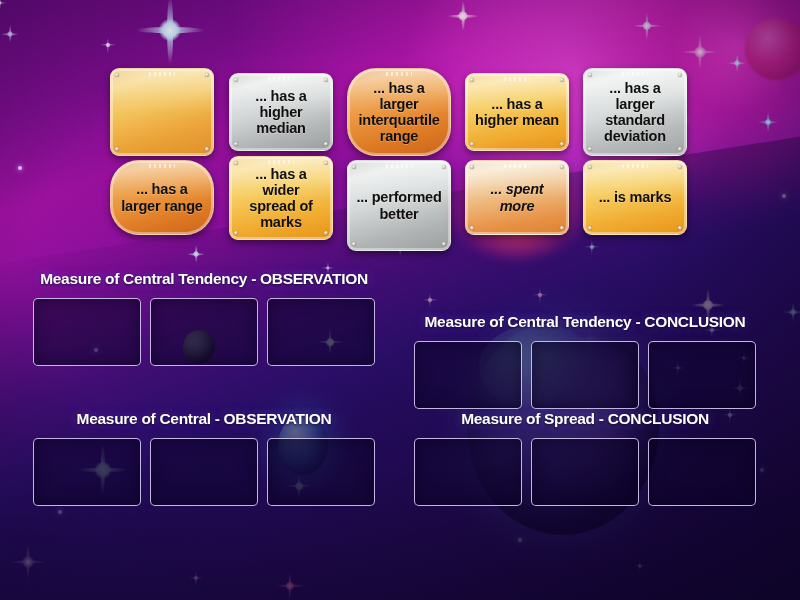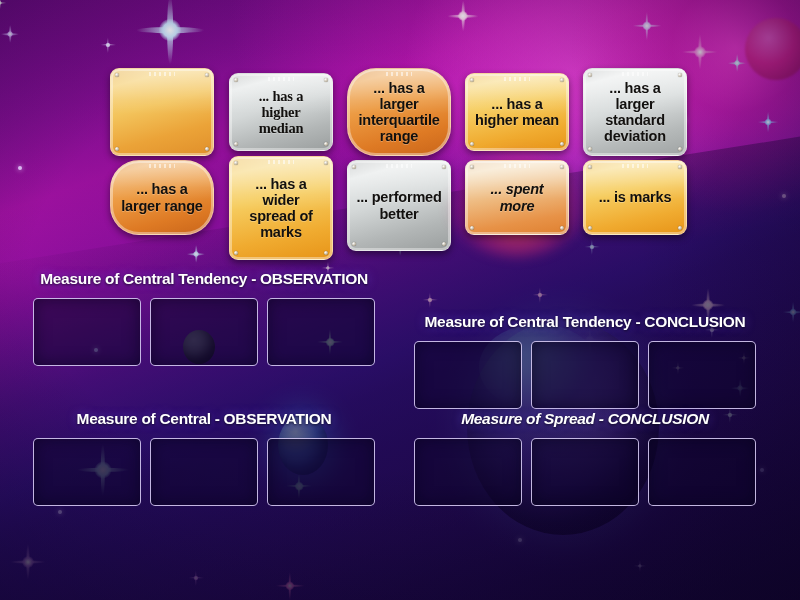--- a/index.html
+++ b/index.html
@@ -378,21 +378,21 @@
   <div id="tile-tray">
       <div class="tile gold" style="left: 110px; top: 68px; width: 104px; height: 88px;">
         <div class="notch"></div>
         <div class="rivets">
           <span></span>
           <span></span>
           <span></span>
           <span></span>
         </div>
       </div>
-      <div class="tile silver" style="left: 229px; top: 73px; width: 104px; height: 78px; font-family: Liberation Serif, serif;">
+      <div class="tile silver" style="left: 229px; top: 73px; width: 104px; height: 78px;">
         <div class="notch"></div>
         <div class="rivets">
           <span></span>
           <span></span>
           <span></span>
           <span></span>
         </div>
         <span class="label">... has a higher median</span>
       </div>
       <div class="tile orange" style="left: 347px; top: 68px; width: 104px; height: 88px;">
@@ -428,21 +428,21 @@
       <div class="tile orange" style="left: 110px; top: 160px; width: 104px; height: 75px;">
         <div class="notch"></div>
         <div class="rivets">
           <span></span>
           <span></span>
           <span></span>
           <span></span>
         </div>
         <span class="label">... has a larger range</span>
       </div>
-      <div class="tile gold2" style="left: 229px; top: 156px; width: 104px; height: 104px;">
+      <div class="tile gold2" style="left: 229px; top: 156px; width: 104px; height: 84px;">
         <div class="notch"></div>
         <div class="rivets">
           <span></span>
           <span></span>
           <span></span>
           <span></span>
         </div>
         <span class="label">... has a wider spread of marks</span>
       </div>
       <div class="tile silver" style="left: 347px; top: 160px; width: 104px; height: 91px;">
@@ -496,21 +496,21 @@
         </div>
       </div>
       <div class="group" style="left: 33px; top: 152px; width: 342px;">
         <div class="group-title">Measure of Central - OBSERVATION</div>
         <div class="slots">
           <div class="slot"></div>
           <div class="slot"></div>
           <div class="slot"></div>
         </div>
       </div>
-      <div class="group" style="left: 414px; top: 152px; width: 342px; font-style: italic;">
+      <div class="group" style="left: 414px; top: 152px; width: 342px;">
         <div class="group-title">Measure of Spread - CONCLUSION</div>
         <div class="slots">
           <div class="slot"></div>
           <div class="slot"></div>
           <div class="slot"></div>
         </div>
       </div>
     </div>
 
 </div>

